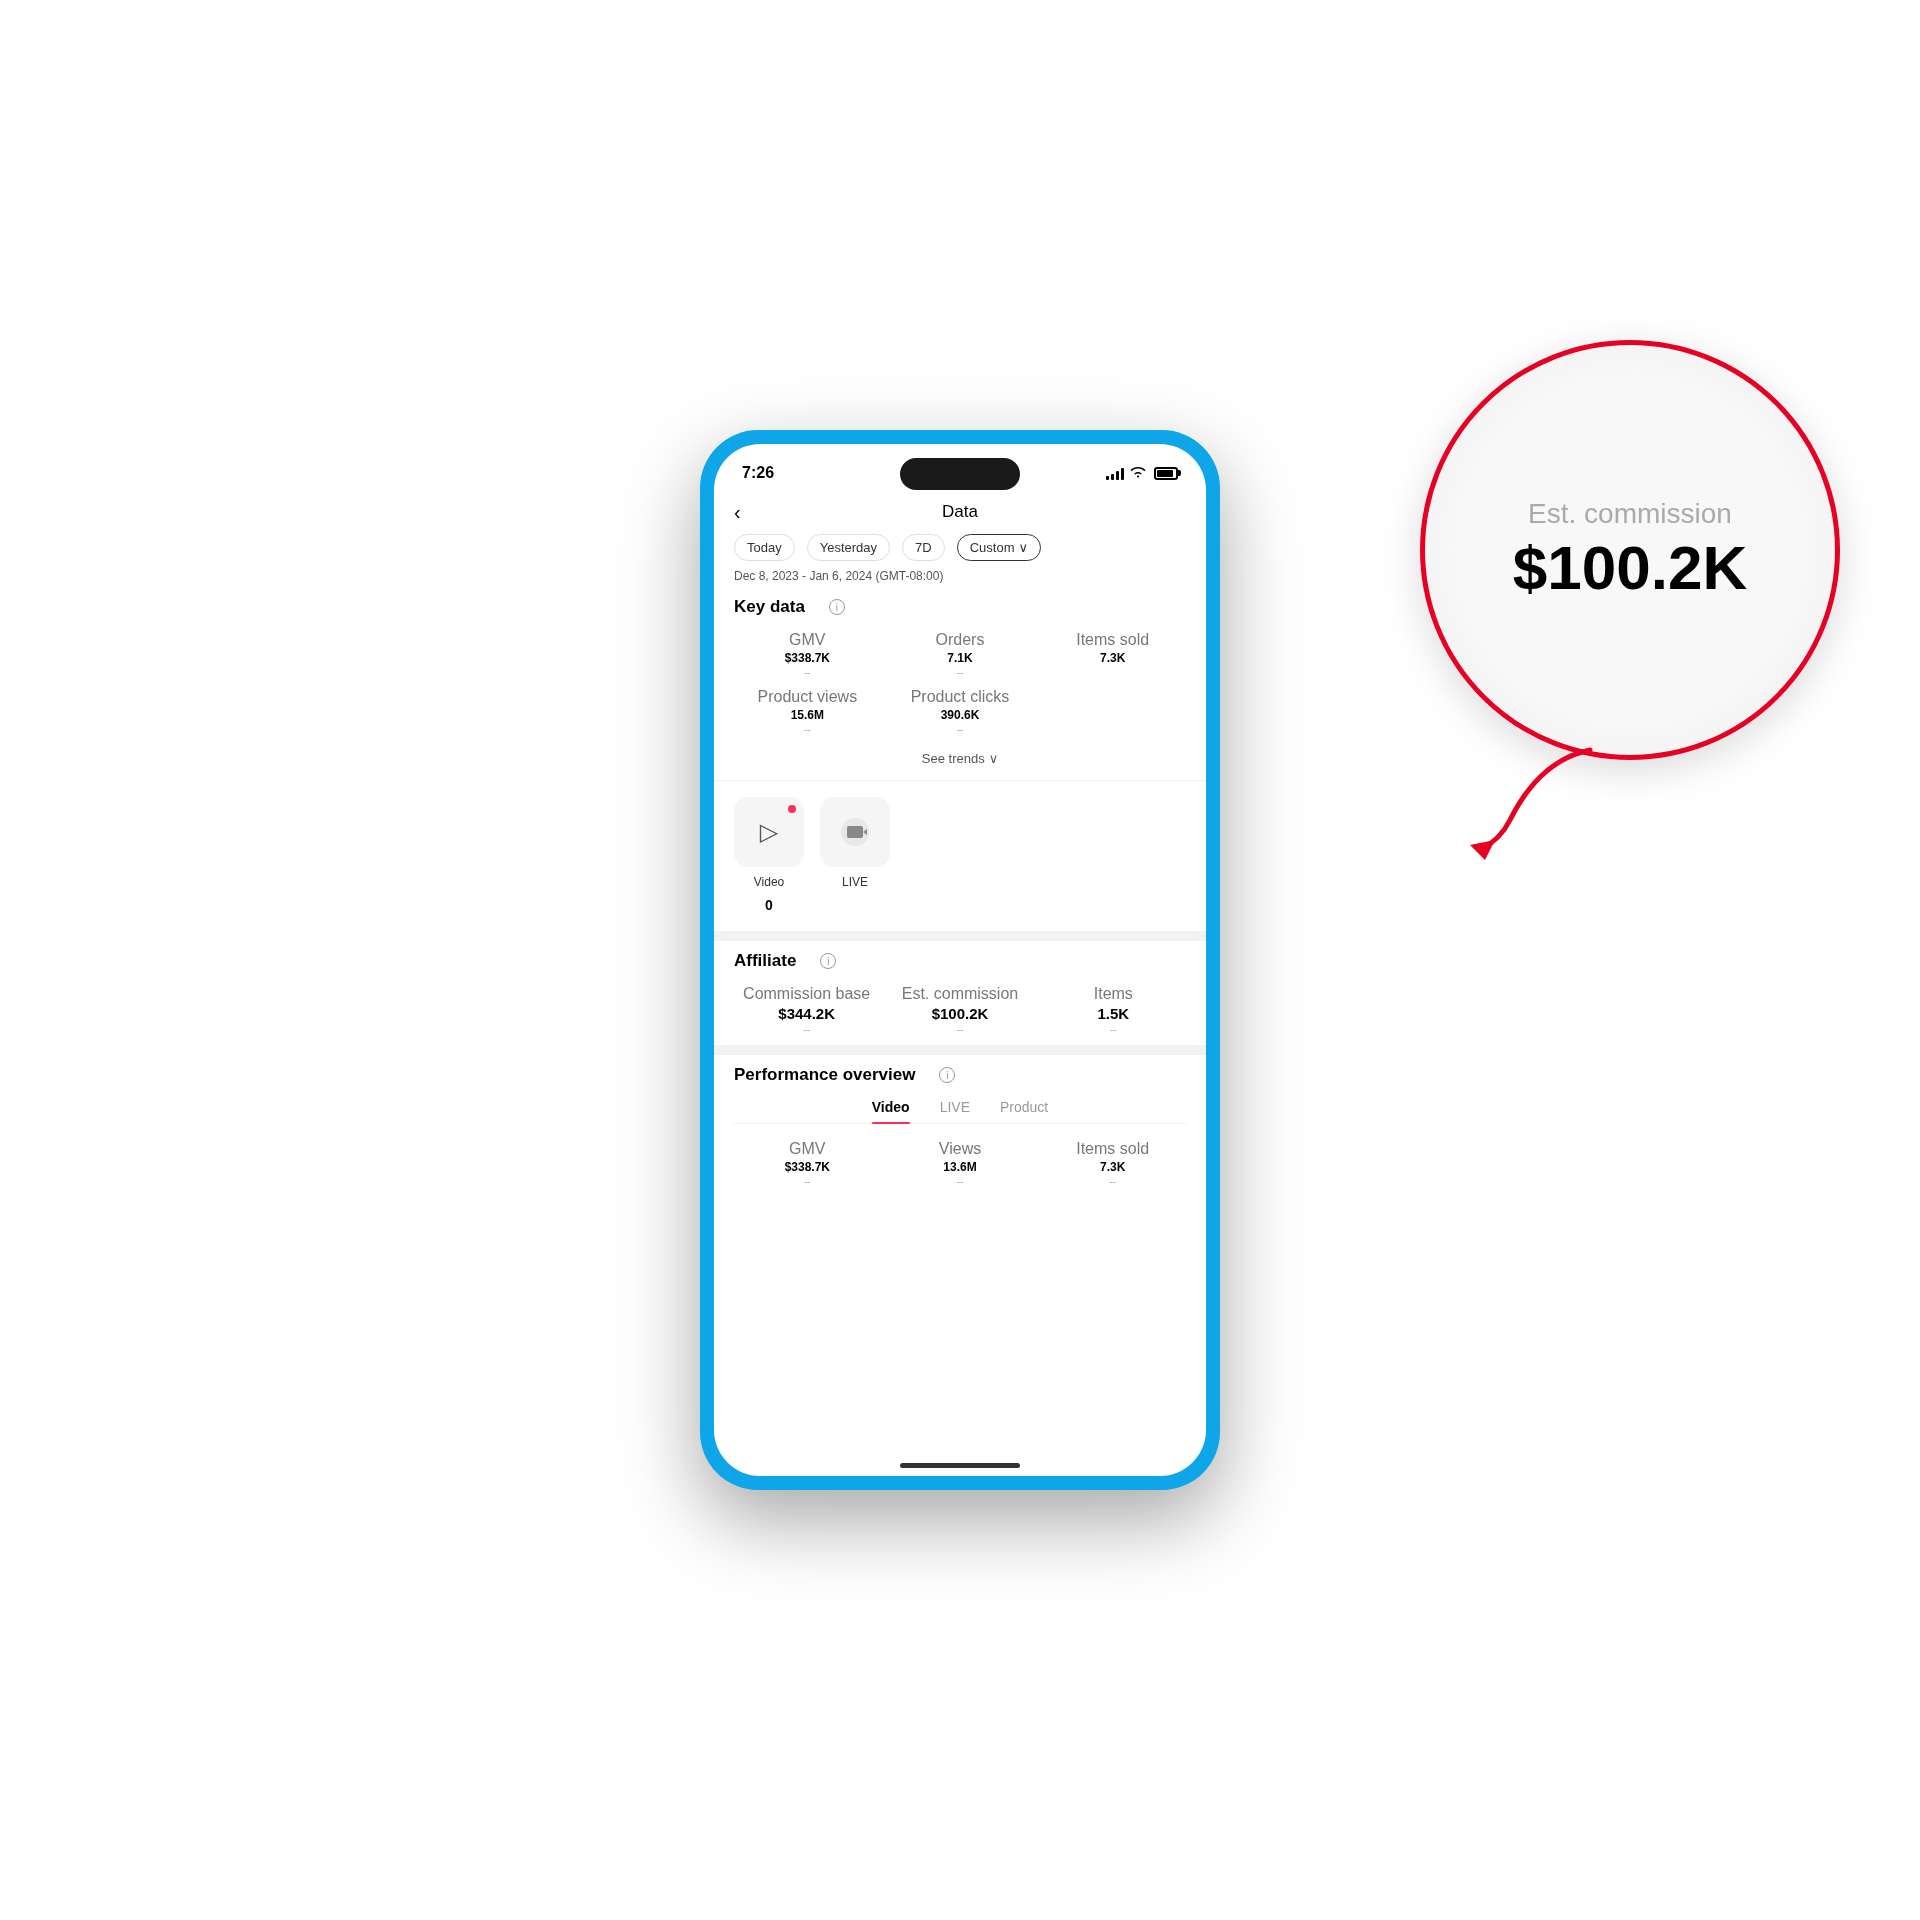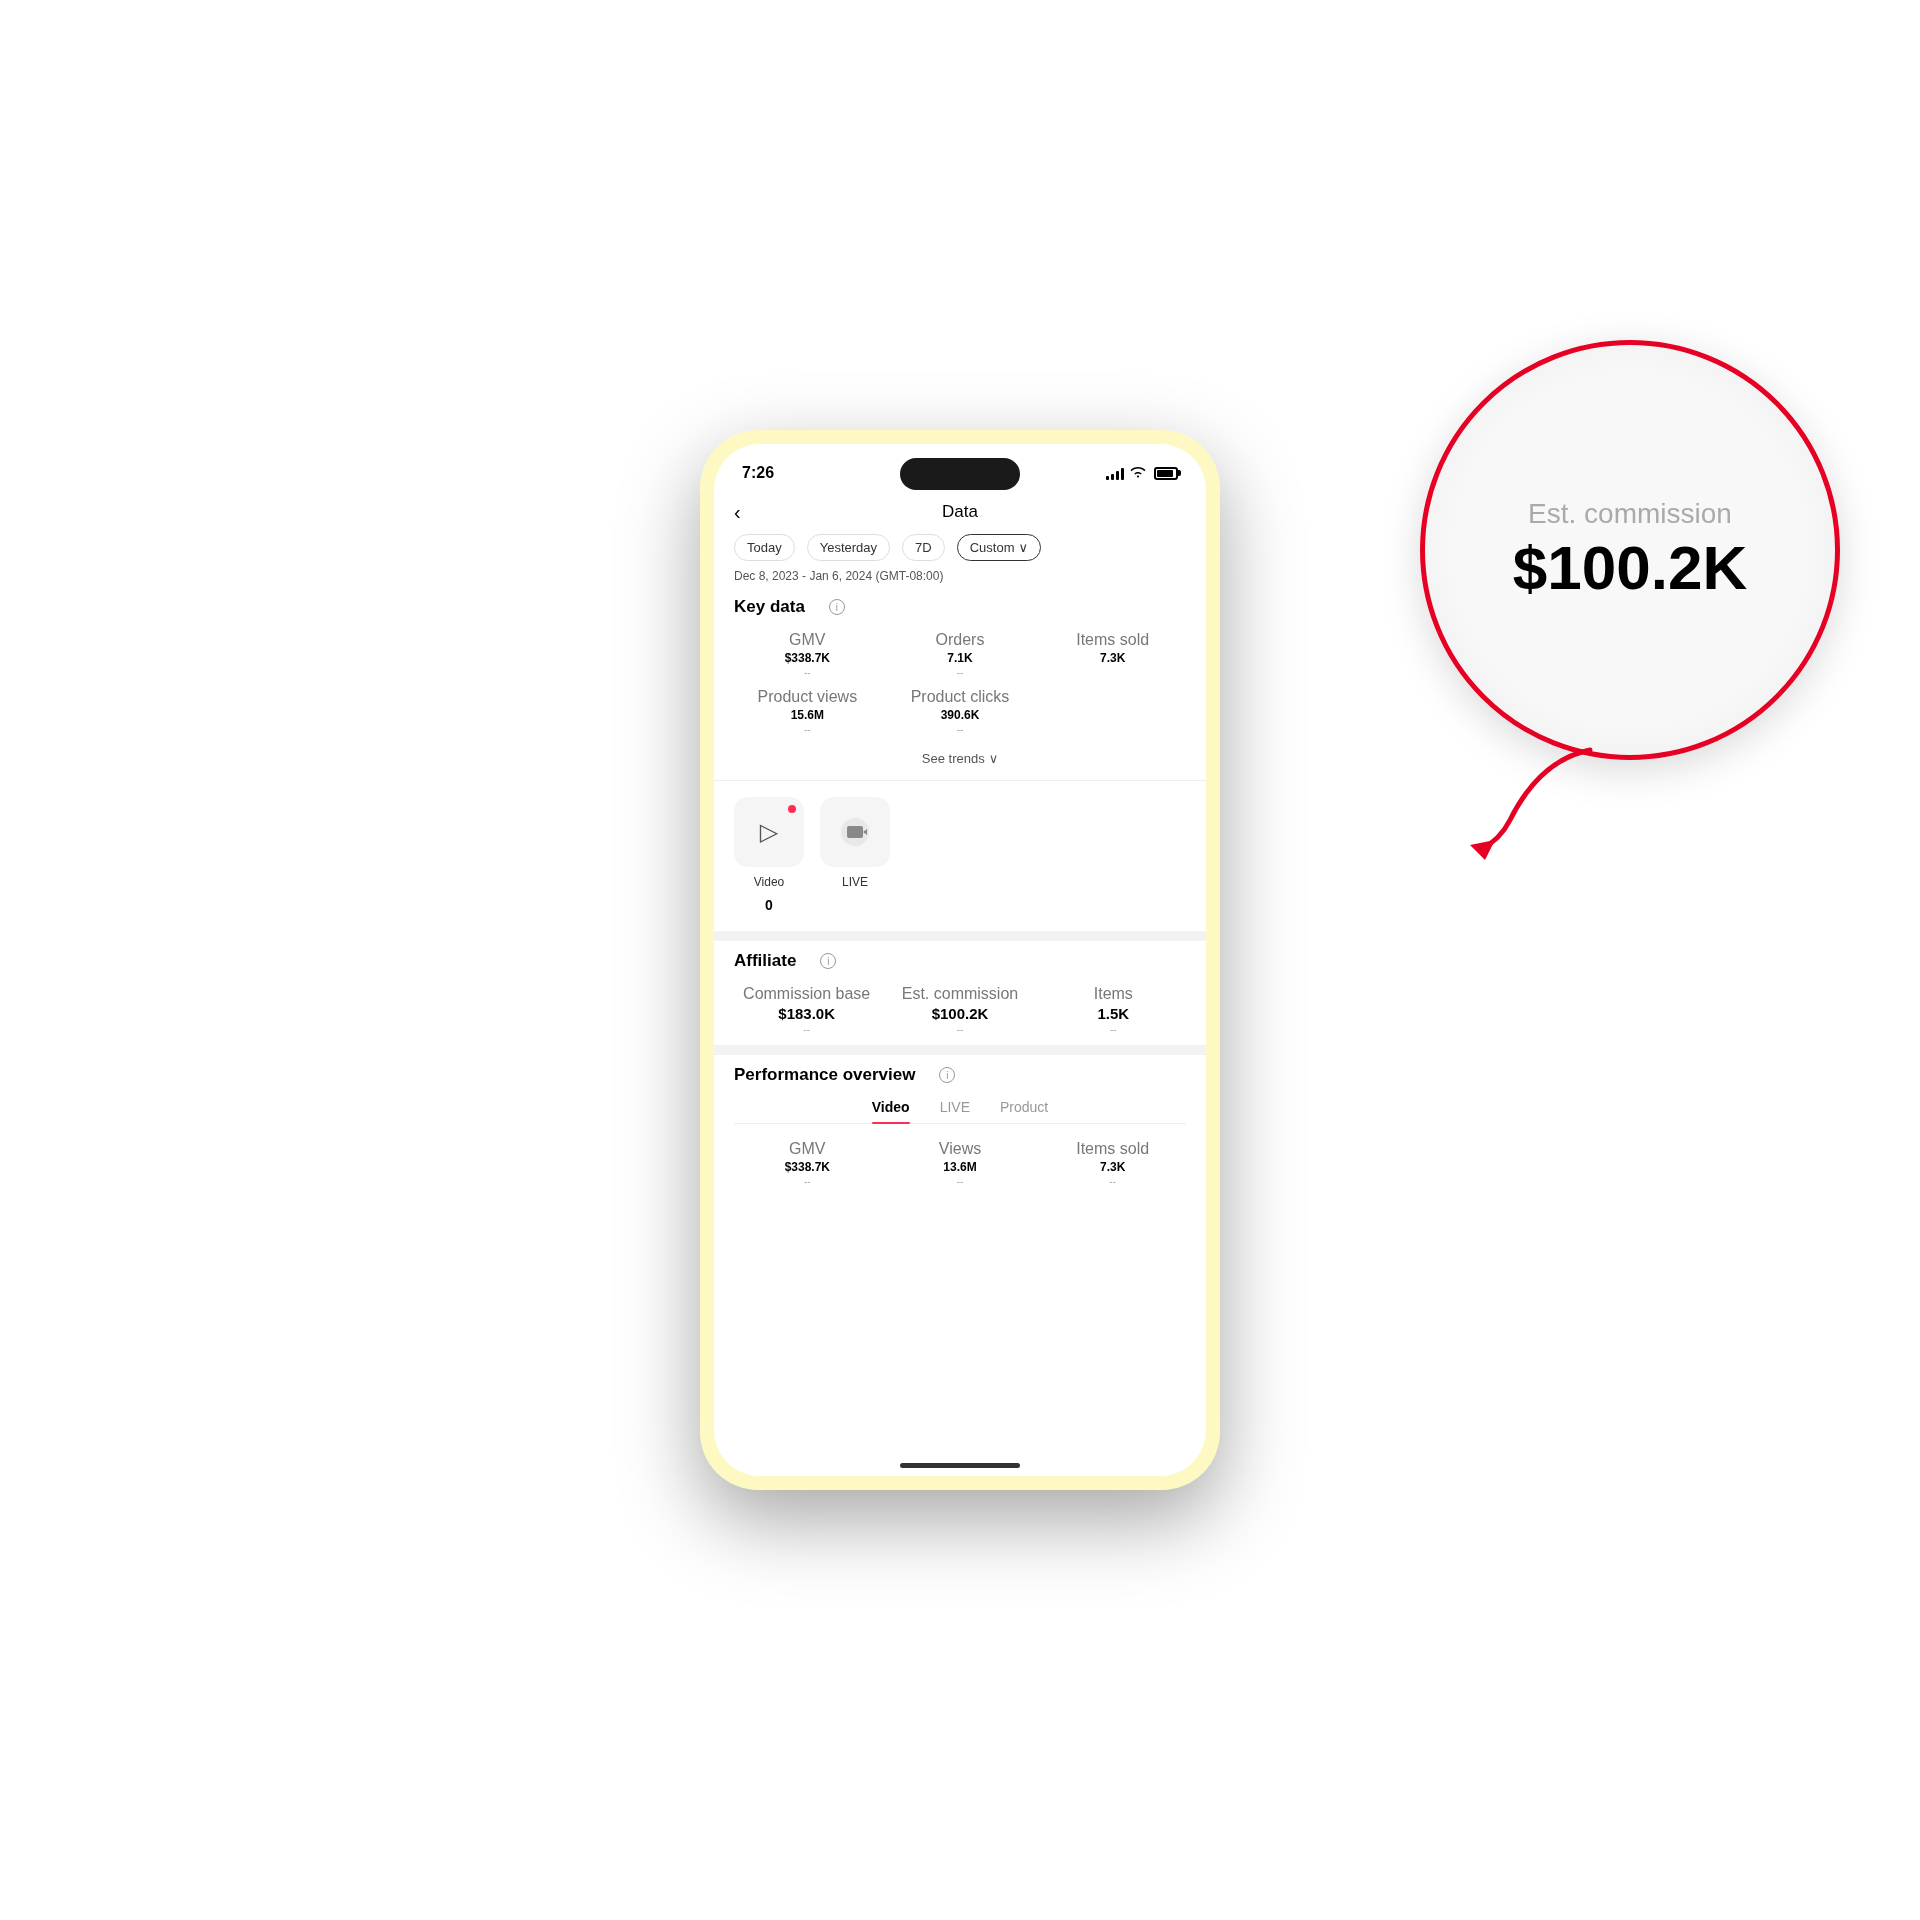--- a/index.html
+++ b/index.html
@@ -23,21 +23,21 @@
     }
 
     
     .phone {
       position: absolute;
       left: 50%;
       top: 50%;
       transform: translate(-50%, -50%);
       width: 520px;
       height: 1060px;
-      background: #fef9c3;
+      background: #0ea5e9;
       border-radius: 58px;
       box-shadow: 0 30px 80px rgba(0,0,0,0.35);
       padding: 14px;
     }
 
     .phone-inner {
       width: 100%;
       height: 100%;
       background: #ffffff;
       border-radius: 46px;
@@ -562,21 +562,21 @@
         <div class="section-divider"></div>
 
         <div class="section-title">
           <span>Affiliate</span>
           <span class="info-icon">i</span>
         </div>
 
         <div class="affiliate-grid">
           <div class="metric-cell">
             <div class="metric-label">Commission base</div>
-            <div class="metric-value" style="font-size:15px">$183.0K</div>
+            <div class="metric-value" style="font-size:15px">$344.2K</div>
             <div class="metric-change">--</div>
           </div>
           <div class="metric-cell">
             <div class="metric-label">Est. commission</div>
             <div class="metric-value" style="font-size:15px">$100.2K</div>
             <div class="metric-change">--</div>
           </div>
           <div class="metric-cell">
             <div class="metric-label">Items</div>
             <div class="metric-value" style="font-size:15px">1.5K</div>

